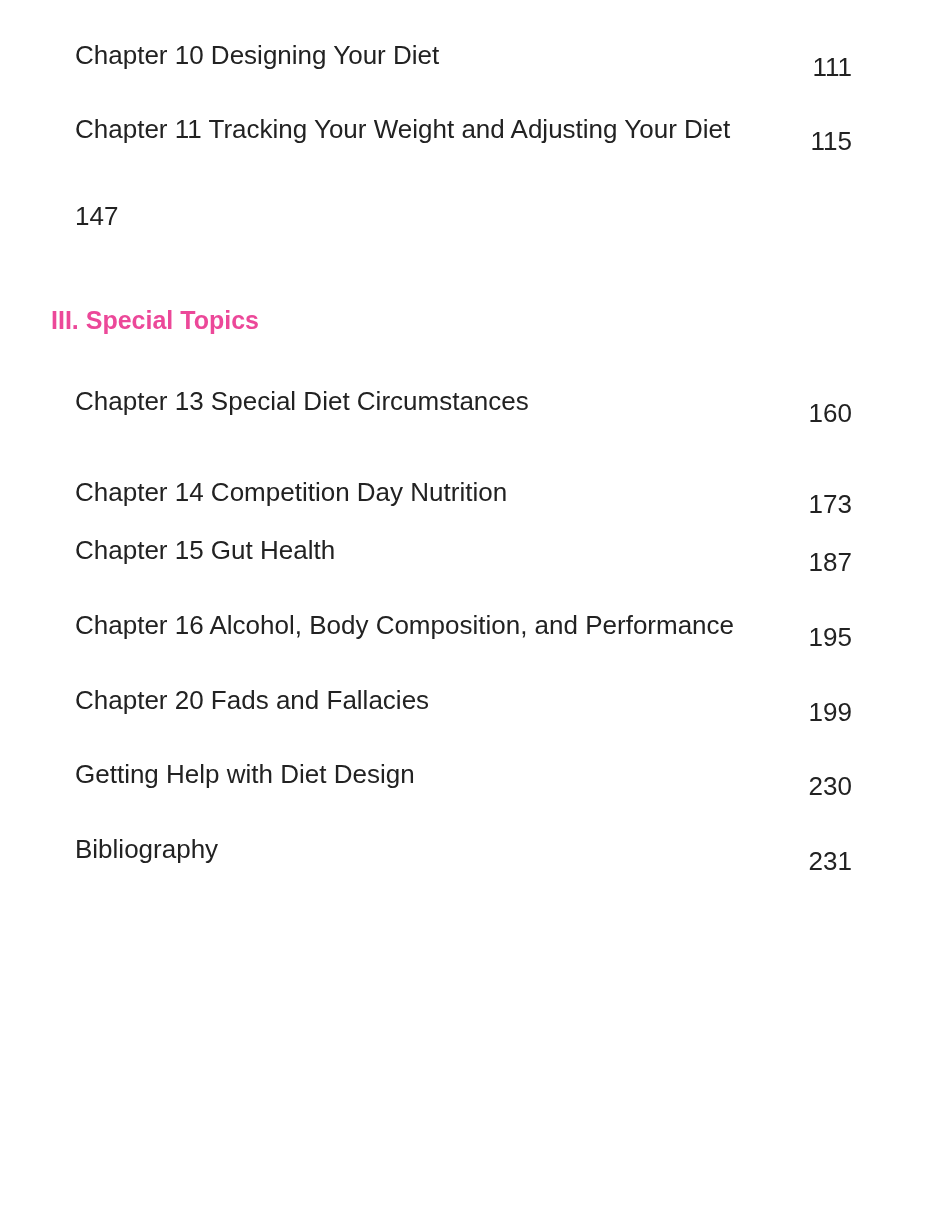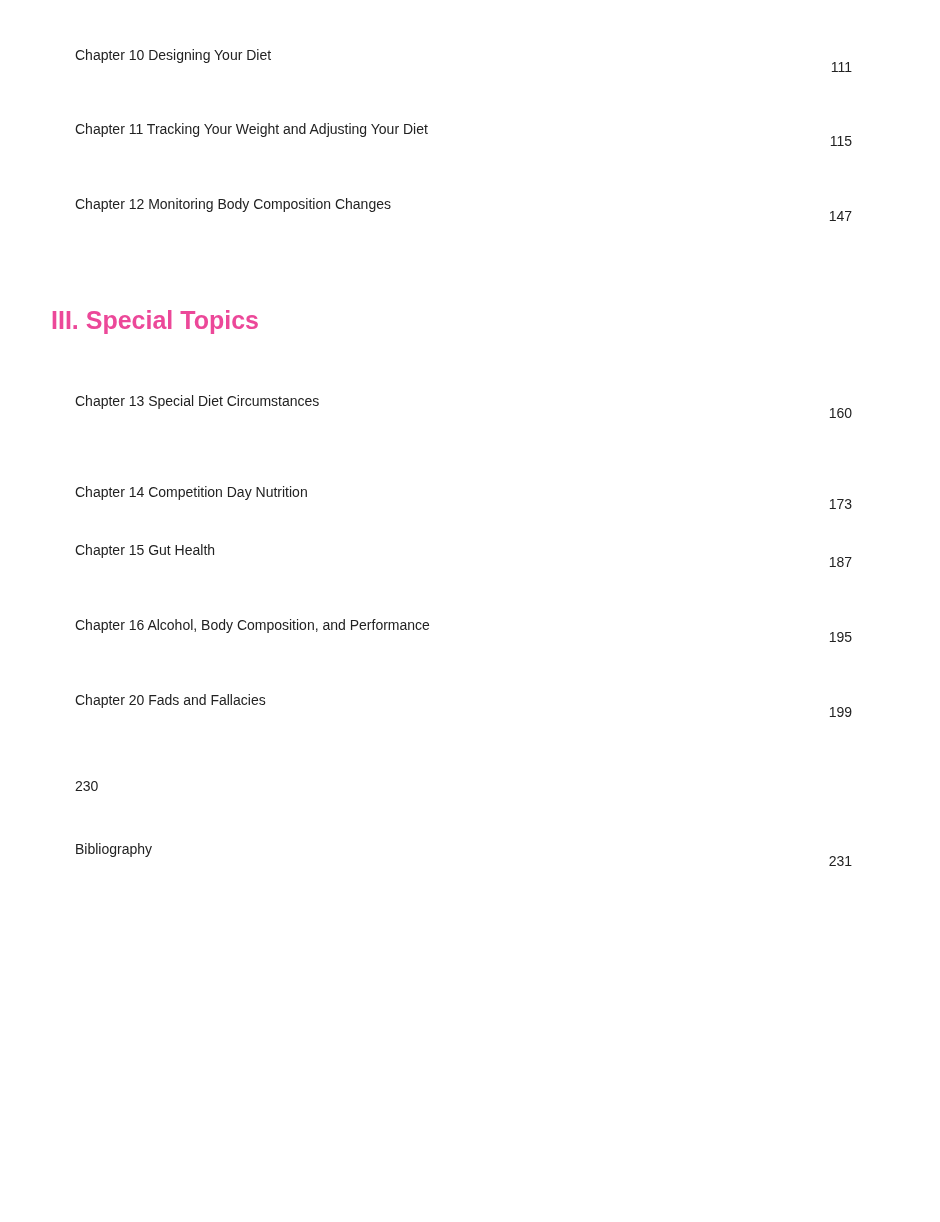--- a/index.html
+++ b/index.html
@@ -16,21 +16,21 @@
       color: #222222;
     }
     .toc-row {
       position: absolute;
       left: 75px;
       width: 777px;
       height: 24px;
       display: flex;
       justify-content: space-between;
       align-items: center;
-      font-size: 14px;
+      font-size: 26px;
       line-height: 24px;
       white-space: nowrap;
     }
     .toc-row .title { text-align: left; }
     .toc-row .page { text-align: left; margin-top: 24px; }
     .section-heading {
       position: absolute;
       left: 51px;
       top: 305px;
       font-size: 25px;
@@ -50,21 +50,20 @@
     <span class="title">Chapter 10 Designing Your Diet</span>
     <span class="page">111</span>
   </div>
 
   <div class="toc-row" style="top:117px">
     <span class="title">Chapter 11 Tracking Your Weight and Adjusting Your Diet</span>
     <span class="page">115</span>
   </div>
 
   <div class="toc-row" style="top:192px">
-    <span class="title">Chapter 12 Monitoring Body Composition Changes</span>
     <span class="page">147</span>
   </div>
 
   <h2 class="section-heading">III. Special Topics</h2>
 
   <div class="toc-row" style="top:389px">
     <span class="title">Chapter 13 Special Diet Circumstances</span>
     <span class="page">160</span>
   </div>
 
@@ -82,20 +81,21 @@
     <span class="title">Chapter 16 Alcohol, Body Composition, and Performance</span>
     <span class="page">195</span>
   </div>
 
   <div class="toc-row" style="top:688px">
     <span class="title">Chapter 20 Fads and Fallacies</span>
     <span class="page">199</span>
   </div>
 
   <div class="toc-row" style="top:762px">
+    <span class="title">Getting Help with Diet Design</span>
     <span class="page">230</span>
   </div>
 
   <div class="toc-row" style="top:837px">
     <span class="title">Bibliography</span>
     <span class="page">231</span>
   </div>
 
 </div>
 

